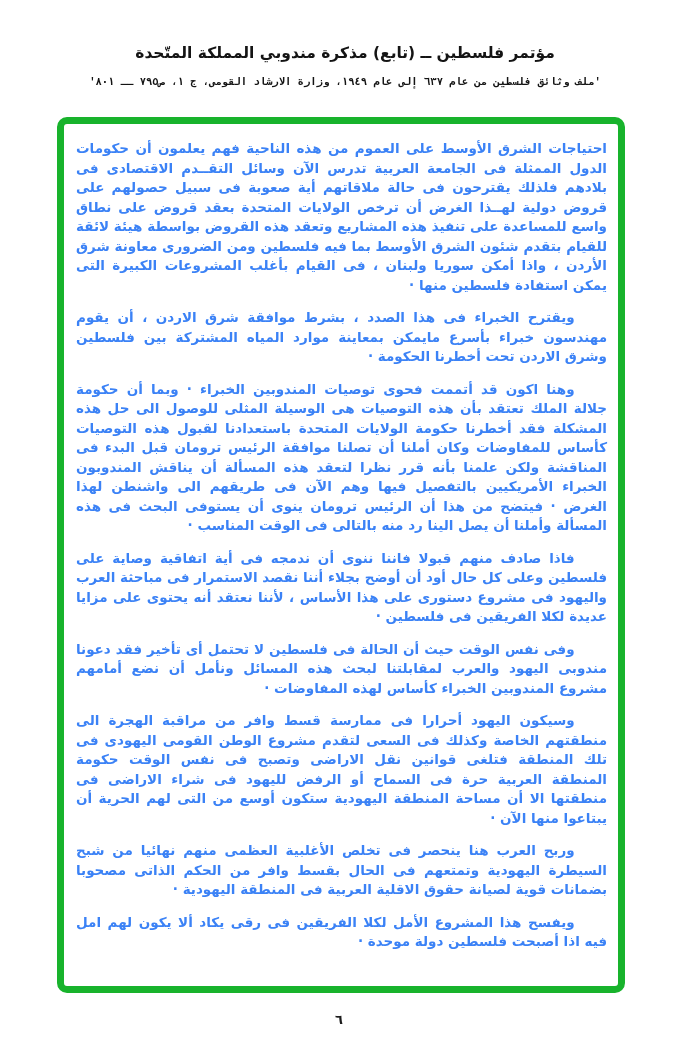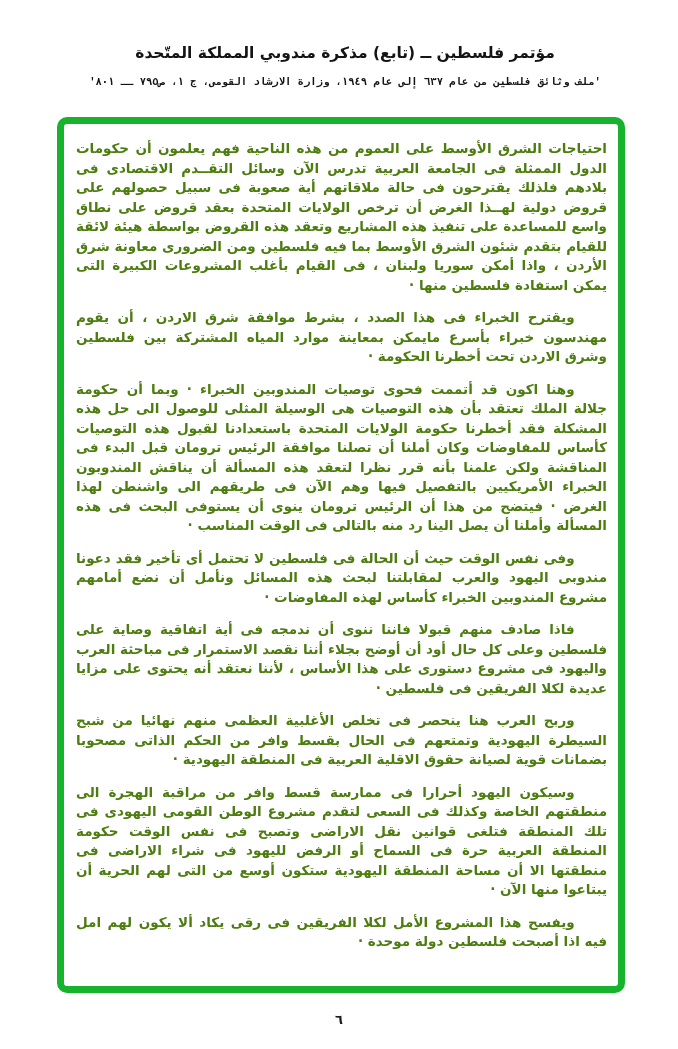--- a/index.html
+++ b/index.html
@@ -74,25 +74,25 @@
 </style>
 </head>
 <body style="background: rgb(255, 255, 255);">
 
 <div class="page-header">
   <h1 class="doc-title">مؤتمر فلسطين ــ (تابع) مذكرة مندوبي المملكة المتّحدة</h1>
   <div class="doc-source">'ملف وثائق فلسطين من عام ٦٣٧ إلى عام ١٩٤٩، وزارة الارشاد القومى، ج ١، ص٧٩٥ ــ ٨٠١'</div>
 </div>
 
 <div class="text-box" style="border-color: rgb(24, 179, 44);">
-  <div class="doc-body" style="color: #4d7c0f;">
+  <div class="doc-body" style="color: #3b82f6;">
       <p>احتياجات الشرق الأوسط على العموم من هذه الناحية فهم يعلمون أن حكومات الدول الممثلة فى الجامعة العربية تدرس الآن وسائل التقــدم الاقتصادى فى بلادهم فلذلك يقترحون فى حالة ملاقاتهم أية صعوبة فى سبيل حصولهم على قروض دولية لهــذا الغرض أن ترخص الولايات المتحدة بعقد قروض على نطاق واسع للمساعدة على تنفيذ هذه المشاريع وتعقد هذه القروض بواسطة هيئة لائقة للقيام بتقدم شئون الشرق الأوسط بما فيه فلسطين ومن الضرورى معاونة شرق الأردن ، واذا أمكن سوريا ولبنان ، فى القيام بأغلب المشروعات الكبيرة التى يمكن استفادة فلسطين منها ·</p>
       <p>ويقترح الخبراء فى هذا الصدد ، بشرط موافقة شرق الاردن ، أن يقوم مهندسون خبراء بأسرع مايمكن بمعاينة موارد المياه المشتركة بين فلسطين وشرق الاردن تحت أخطرنا الحكومة ·</p>
       <p>وهنا اكون قد أتممت فحوى توصيات المندوبين الخبراء · وبما أن حكومة جلالة الملك تعتقد بأن هذه التوصيات هى الوسيلة المثلى للوصول الى حل هذه المشكلة فقد أخطرنا حكومة الولايات المتحدة باستعدادنا لقبول هذه التوصيات كأساس للمفاوضات وكان أملنا أن تصلنا موافقة الرئيس ترومان قبل البدء فى المناقشة ولكن علمنا بأنه قرر نظرا لتعقد هذه المسألة أن يناقش المندوبون الخبراء الأمريكيين بالتفصيل فيها وهم الآن فى طريقهم الى واشنطن لهذا الغرض · فيتضح من هذا أن الرئيس ترومان ينوى أن يستوفى البحث فى هذه المسألة وأملنا أن يصل الينا رد منه بالتالى فى الوقت المناسب ·</p>
+      <p>فاذا صادف منهم قبولا فاننا ننوى أن ندمجه فى أية اتفاقية وصاية على فلسطين وعلى كل حال أود أن أوضح بجلاء أننا نقصد الاستمرار فى مباحثة العرب واليهود فى مشروع دستورى على هذا الأساس ، لأننا نعتقد أنه يحتوى على مزايا عديدة لكلا الفريقين فى فلسطين ·</p>
       <p>وفى نفس الوقت حيث أن الحالة فى فلسطين لا تحتمل أى تأخير فقد دعونا مندوبى اليهود والعرب لمقابلتنا لبحث هذه المسائل ونأمل أن نضع أمامهم مشروع المندوبين الخبراء كأساس لهذه المفاوضات ·</p>
-      <p>فاذا صادف منهم قبولا فاننا ننوى أن ندمجه فى أية اتفاقية وصاية على فلسطين وعلى كل حال أود أن أوضح بجلاء أننا نقصد الاستمرار فى مباحثة العرب واليهود فى مشروع دستورى على هذا الأساس ، لأننا نعتقد أنه يحتوى على مزايا عديدة لكلا الفريقين فى فلسطين ·</p>
+      <p>وسيكون اليهود أحرارا فى ممارسة قسط وافر من مراقبة الهجرة الى منطقتهم الخاصة وكذلك فى السعى لتقدم مشروع الوطن القومى اليهودى فى تلك المنطقة فتلغى قوانين نقل الاراضى وتصبح فى نفس الوقت حكومة المنطقة العربية حرة فى السماح أو الرفض لليهود فى شراء الاراضى فى منطقتها الا أن مساحة المنطقة اليهودية ستكون أوسع من التى لهم الحرية أن يبتاعوا منها الآن ·</p>
       <p>وربح العرب هنا ينحصر فى تخلص الأغلبية العظمى منهم نهائيا من شبح السيطرة اليهودية وتمتعهم فى الحال بقسط وافر من الحكم الذاتى مصحوبا بضمانات قوية لصيانة حقوق الاقلية العربية فى المنطقة اليهودية ·</p>
-      <p>وسيكون اليهود أحرارا فى ممارسة قسط وافر من مراقبة الهجرة الى منطقتهم الخاصة وكذلك فى السعى لتقدم مشروع الوطن القومى اليهودى فى تلك المنطقة فتلغى قوانين نقل الاراضى وتصبح فى نفس الوقت حكومة المنطقة العربية حرة فى السماح أو الرفض لليهود فى شراء الاراضى فى منطقتها الا أن مساحة المنطقة اليهودية ستكون أوسع من التى لهم الحرية أن يبتاعوا منها الآن ·</p>
       <p>ويفسح هذا المشروع الأمل لكلا الفريقين فى رقى يكاد ألا يكون لهم امل فيه اذا أصبحت فلسطين دولة موحدة ·</p>
     </div>
 </div>
 
 <div class="page-number">٦</div>
 
 </body></html>

